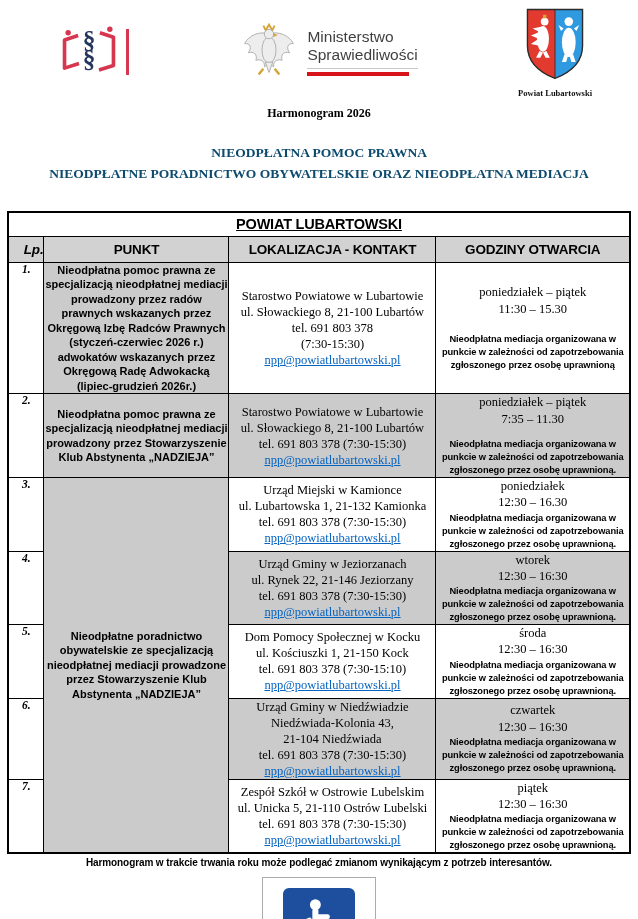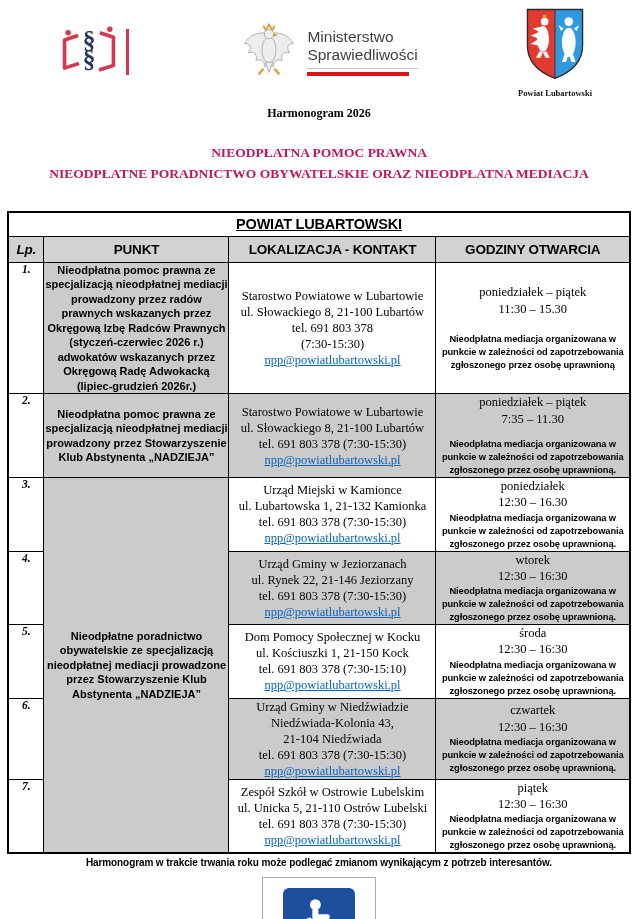--- a/index.html
+++ b/index.html
@@ -12,30 +12,30 @@
   .npp-lines{color:#24365e;font-weight:bold;font-size:10.5px;line-height:1.5;letter-spacing:.2px;}
   .logo-ministry{display:flex;align-items:center;gap:8px;}
   .min-text{color:#3f3f3f;font-size:15.5px;line-height:1.15;font-weight:500;}
   .min-grayline{border-top:1px solid #c9c9c9;margin-top:5px;}
   .min-redbar{height:4px;background:#d7141a;margin-top:3px;width:92%;}
   .logo-powiat{text-align:center;margin-right:6px;}
   .powiat-caption{font-family:"Liberation Serif",serif;font-weight:bold;font-size:8.5px;margin-top:2px;color:#111;}
 
   
   .doc-title{font-family:"Liberation Serif",serif;font-weight:bold;font-size:12px;text-align:center;margin-top:14px;color:#000;}
-  .red-heading{font-family:"Liberation Serif",serif;font-weight:bold;font-size:13.5px;text-align:center;color:#be185d;margin-top:22px;line-height:1.55;}
+  .red-heading{font-family:"Liberation Serif",serif;font-weight:bold;font-size:13.5px;text-align:center;color:#0c4a6e;margin-top:22px;line-height:1.55;}
 
   
   table.sched{border-collapse:collapse;width:622px;margin:26px auto 0;table-layout:fixed;border:2px solid #000;}
   table.sched td,table.sched th{border:1px solid #000;padding:0;}
   col.c-lp{width:36px;} col.c-punkt{width:185px;} col.c-lok{width:207px;} col.c-godz{width:194px;}
   tr.title-row th{height:23px;background:#fff;}
   .tbl-title{font-weight:bold;font-size:14.5px;text-decoration:underline;letter-spacing:-.2px;}
   tr.head-row th{height:25px;background:#d2d2d2;font-weight:bold;font-size:13.5px;letter-spacing:-.2px;}
-  tr.head-row th.h-lp{font-style:italic;}
+  tr.head-row th.h-lp{font-style:italic;text-align:right;}
   .shaded{background:#cbcbcb;}
   td.lp{vertical-align:top;text-align:center;font-family:"Liberation Serif",serif;font-style:italic;font-weight:bold;font-size:11.5px;padding-top:3px;background:#fff;}
   td.punkt{vertical-align:middle;text-align:center;font-weight:bold;font-size:11px;line-height:1.32;padding:2px 6px;margin-left:32px;}
   td.lok{vertical-align:middle;text-align:center;font-family:"Liberation Serif",serif;font-size:12.5px;line-height:1.28;padding:2px 4px;}
   .lok-lines{white-space:pre-line;}
   a.email{color:#0563c1;text-decoration:underline;cursor:pointer;font-family:"Liberation Serif",serif;font-size:12.5px;}
   td.godz{vertical-align:middle;text-align:center;padding:2px 6px;}
   .day,.time{font-family:"Liberation Serif",serif;font-size:12.5px;line-height:1.3;}
   .note{font-weight:bold;font-size:9.3px;line-height:1.4;margin-top:1px;letter-spacing:-.1px;}
   tr.r1{height:115px;} tr.r2{height:71px;} tr.r3{height:67px;} tr.r4{height:66px;}

